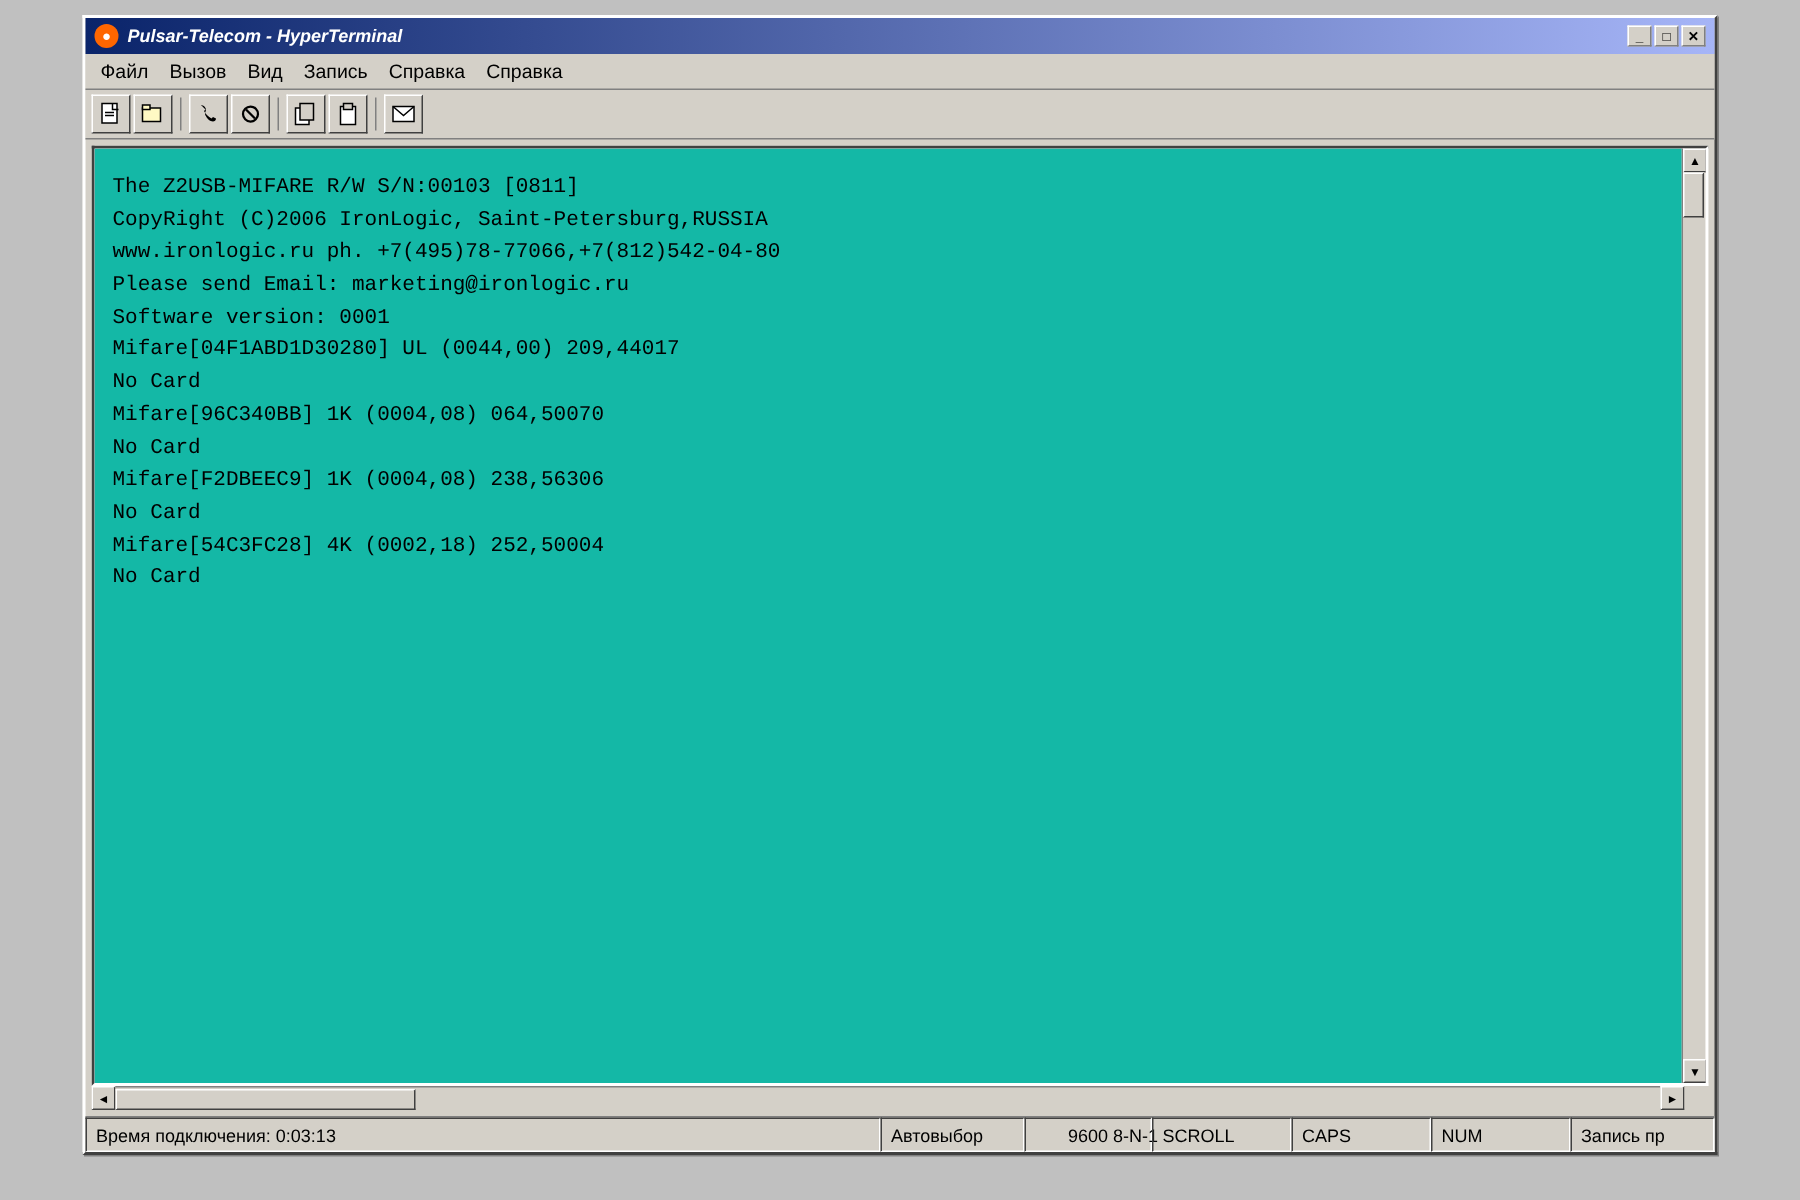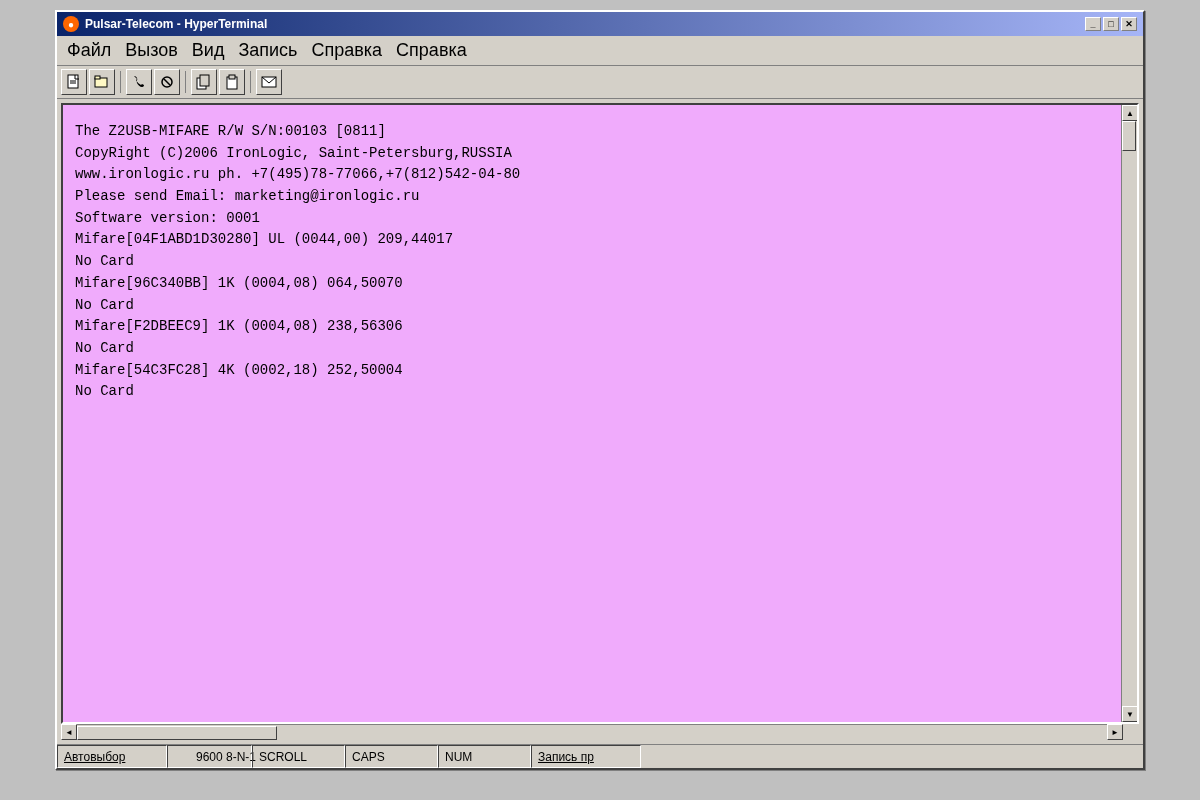--- a/index.html
+++ b/index.html
@@ -52,20 +52,21 @@
       justify-content: center;
       font-size: 10px;
       color: white;
       font-weight: bold;
       flex-shrink: 0;
     }
     .title-text {
       font-size: 12px;
       font-weight: bold;
       color: white;
+      font-style: italic;
     }
     .title-buttons {
       display: flex;
       gap: 2px;
     }
     .title-btn {
       width: 16px;
       height: 14px;
       background: #d4d0c8;
       border: 1px solid #808080;
@@ -84,21 +85,21 @@
     .menu-bar {
       background: #d4d0c8;
       padding: 2px 4px;
       display: flex;
       gap: 2px;
       border-bottom: 1px solid #808080;
       flex-shrink: 0;
     }
     .menu-item {
       padding: 2px 6px;
-      font-size: 18px;
+      font-size: 13px;
       cursor: pointer;
       color: #000;
     }
 
     
     .toolbar {
       background: #d4d0c8;
       padding: 3px 4px;
       display: flex;
       align-items: center;
@@ -143,21 +144,21 @@
       border-left-color: #404040;
       border-right-color: #fff;
       border-bottom-color: #fff;
       display: flex;
       overflow: hidden;
       position: relative;
     }
 
     .terminal-inner {
       flex: 1;
-      background: #f0abfc;
+      background: #14b8a6;
       padding: 16px 12px;
       overflow: hidden;
       position: relative;
     }
 
     .terminal-text {
       font-family: 'Courier New', Courier, monospace;
       font-size: 14px;
       line-height: 1.55;
       color: #000;
@@ -262,21 +263,21 @@
       border-left-color: #404040;
       border-right-color: #fff;
       border-bottom-color: #fff;
       padding: 0 6px;
       display: flex;
       align-items: center;
       font-size: 12px;
       white-space: nowrap;
     }
     .status-pane.wide { flex: 1; }
-    .status-pane.med { width: 110px; text-decoration: underline; }
+    .status-pane.med { width: 96px; }
     .status-pane.sm { width: 85px; padding-left: 28px; }
     .status-pane.xs { width: 93px; }
   </style>
 </head>
 <body>
 
 <div class="window">
 
   <div class="title-bar">
     <div class="title-bar-left">
@@ -380,20 +381,23 @@
         <div class="hscroll-track">
           <div class="hscroll-thumb"></div>
         </div>
         <div class="scroll-btn-h">►</div>
         <div class="corner-sq"></div>
       </div>
     </div>
   </div>
 
   <div class="status-bar">
+    <div class="status-pane wide">
+      <span>Время подключения: 0:03:13</span>
+    </div>
     <div class="status-pane med">
       <span>Автовыбор</span>
     </div>
     <div class="status-pane sm">
       <span>9600 8-N-1</span>
     </div>
     <div class="status-pane xs">
       <span>SCROLL</span>
     </div>
     <div class="status-pane xs">

